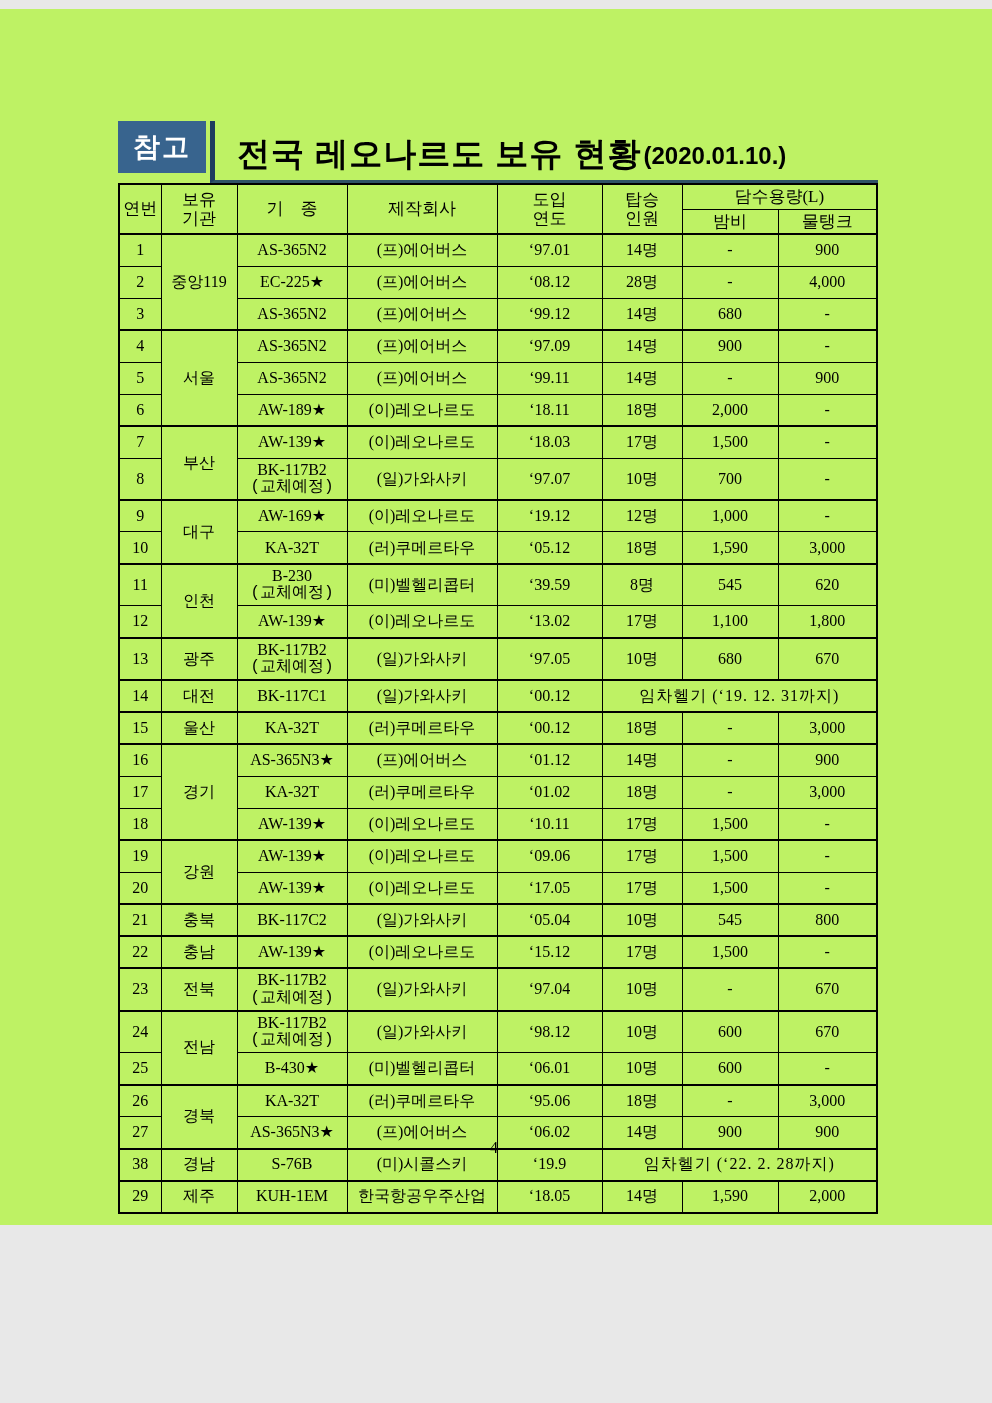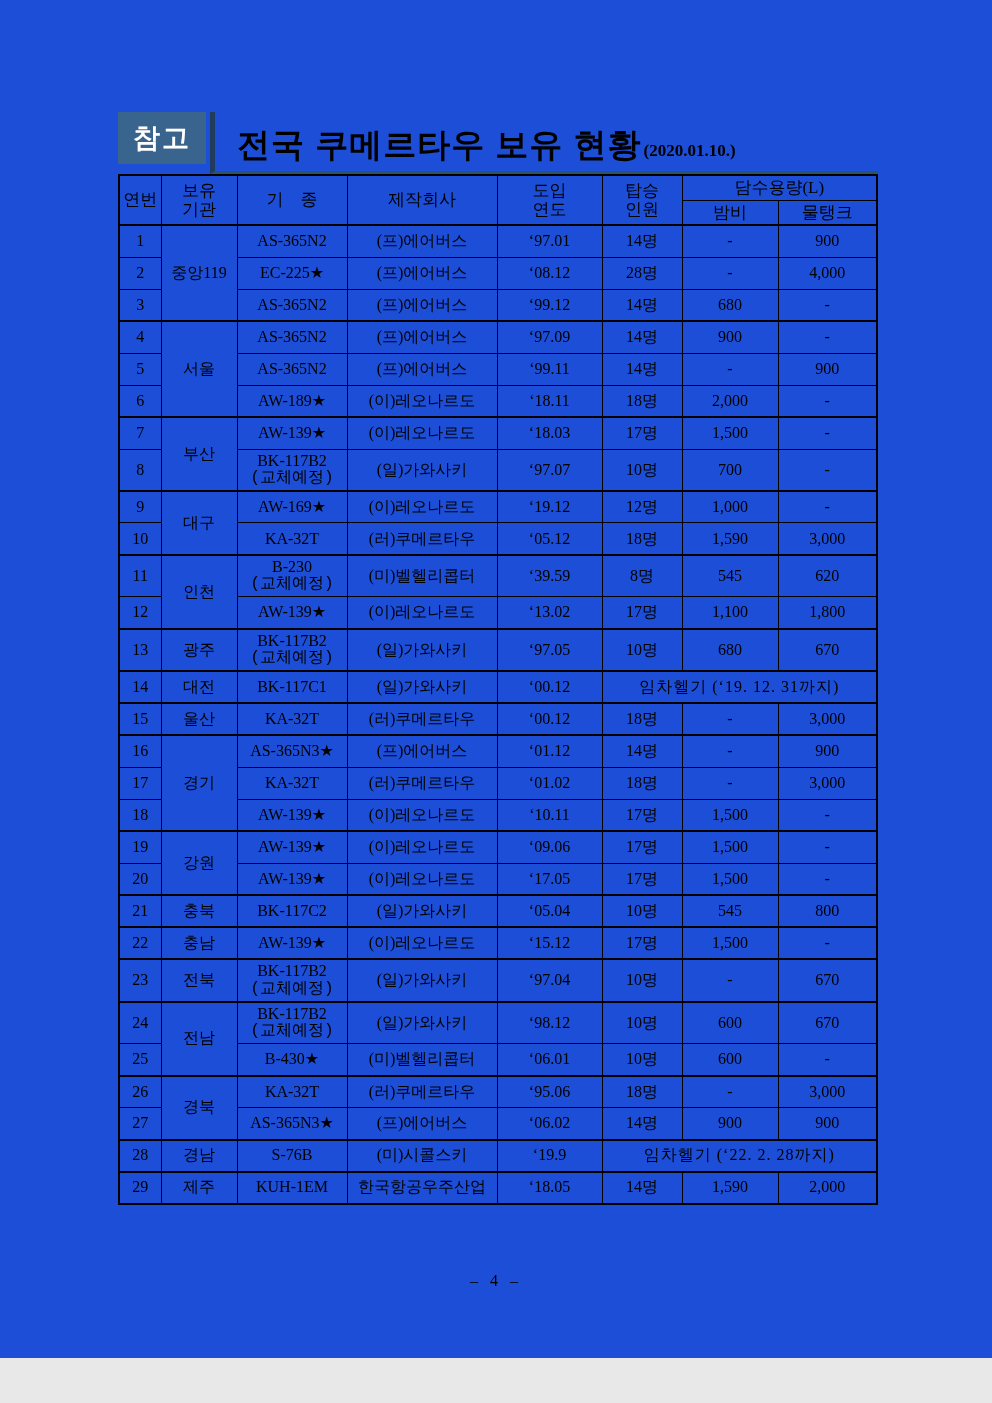--- a/index.html
+++ b/index.html
@@ -1,22 +1,22 @@
 <!DOCTYPE html>
 <html><head>
 <meta charset="utf-8">
 <style>
   * { margin: 0; padding: 0; box-sizing: border-box; }
   html, body { background: #e8e8e8; }
   body { font-family: "Liberation Serif", "DejaVu Serif", serif; }
   .page {
     position: relative;
-    width: 992px; height: 1358px;
-    margin: 0 auto;
-    background: #1d4ed8;
+    width: 992px; height: 1216px;
+    margin: 9px auto;
+    background: #bef264;
     color: #000;
     overflow: hidden;
   }
   .content { padding: 112px 114px 0 118px; }
 
   
   .doc-header { display: flex; align-items: stretch; }
   .ref-badge {
     width: 88px; height: 52px;
     background: #38648E;
@@ -34,22 +34,22 @@
     padding: 2px 0 8px 22px;
     display: flex; align-items: flex-end;
     height: 62px;
   }
   .doc-title {
     font-family: "Liberation Sans", "DejaVu Sans", sans-serif;
     font-weight: 900; font-size: 33px; letter-spacing: 1px;
     line-height: 1.05;
   }
   .doc-date {
-    font-family: Liberation Serif, serif;
-    font-weight: 700; font-size: 17px;
+    font-family: Liberation Sans, sans-serif;
+    font-weight: 700; font-size: 24px;
     margin-left: 2px; padding-bottom: 2px;
   }
 
   
   .summary {
     margin: 24px 0 14px 2px;
     font-size: 18px;
     white-space: nowrap;
     letter-spacing: -0.3px;
   }
@@ -103,21 +103,21 @@
 </style>
 </head>
 <body>
 
 <div class="page">
   <div class="content">
 
     <div class="doc-header">
       <div class="ref-badge">참고</div>
       <div class="title-area">
-        <span class="doc-title">전국 쿠메르타우 보유 현황</span>
+        <span class="doc-title">전국 레오나르도 보유 현황</span>
           <span class="doc-date">(2020.01.10.)</span>
       </div>
     </div>
 
 
     <table class="heli">
       <colgroup>
         <col style="width:42px">
           <col style="width:76px">
           <col style="width:110px">
@@ -455,21 +455,21 @@
             <td class="c-model">
               <div>AS-365N3★</div>
             </td>
             <td class="c-maker">(프)에어버스</td>
             <td class="c-year">‘06.02</td>
             <td class="c-capacity">14명</td>
             <td class="c-bambi">900</td>
             <td class="c-tank">900</td>
           </tr>
           <tr class="group-start">
-            <td class="c-no">28</td>
+            <td class="c-no">38</td>
             <td class="c-agency" rowspan="1">경남</td>
             <td class="c-model">
               <div>S-76B</div>
             </td>
             <td class="c-maker">(미)시콜스키</td>
             <td class="c-year">‘19.9</td>
             <td class="c-lease" colspan="3">임차헬기 (‘22. 2. 28까지)</td>
           </tr>
           <tr class="group-start">
             <td class="c-no">29</td>

